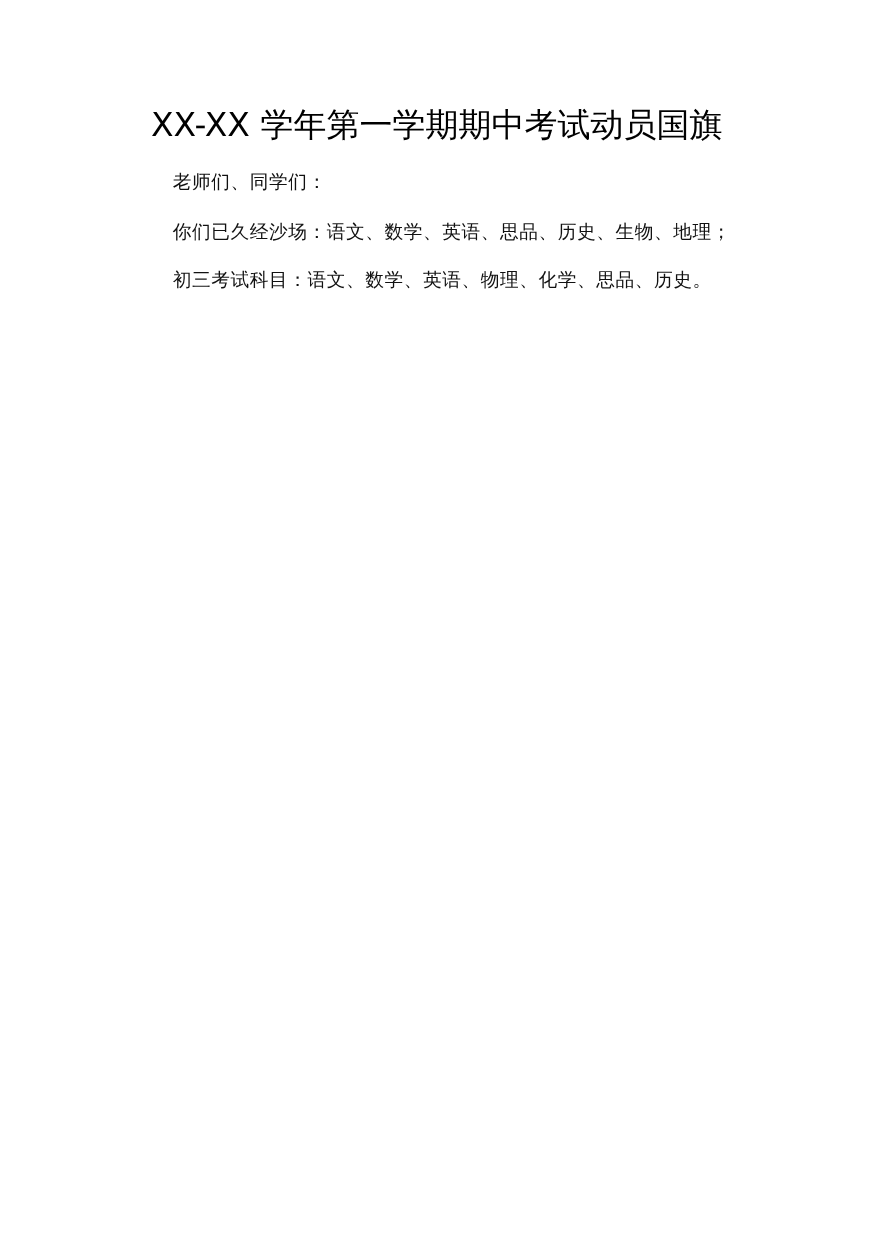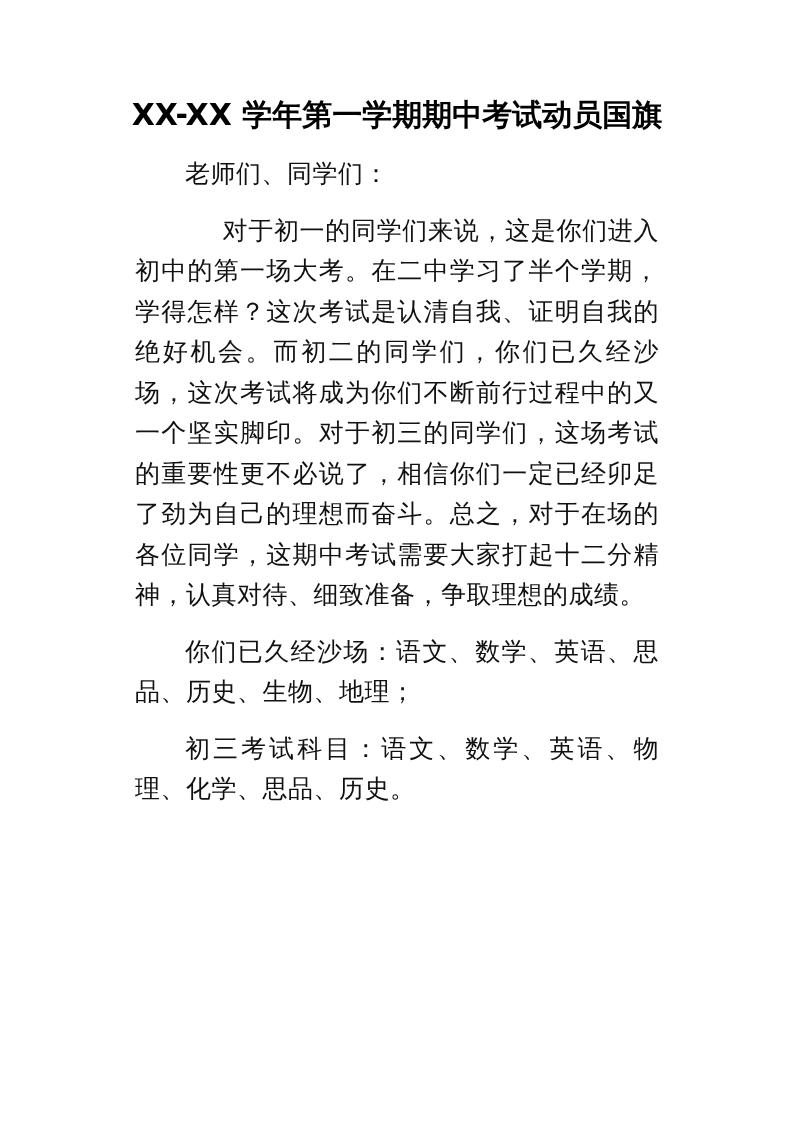--- a/index.html
+++ b/index.html
@@ -17,44 +17,43 @@
     }
     .page {
       position: absolute;
       left: 119px;
       top: 92px;
       width: 556px;
     }
     .title {
       text-align: center;
       font-family: "DejaVu Sans", "Liberation Sans", sans-serif;
-      font-weight: bold;
+      font-weight: normal;
       font-size: 30px;
       line-height: 46px;
       margin: 0 0 8px 0;
       color: #000;
     }
     .para {
-      font-size: 25px;
+      font-size: 17px;
       line-height: 40.5px;
-      margin: 16px;
+      margin: 4px;
       text-align: justify;
       text-indent: 2em;
       letter-spacing: 0.5px;
       font-family: Liberation Serif, serif;
     }
     .para.extra-indent {
       text-indent: 3.5em;
     }
   </style>
 </head>
 <body>
 
 <div class="page">
   <h1 class="title">
     <span>XX-XX 学年第一学期期中考试动员国旗</span><br>
   </h1>
 
   <p class="para">老师们、同学们：</p>
-  <p class="para extra-indent">对于初一的同学们来说，这是你们进入初中的第一场大考。在二中学习了半个学期，学得怎样？这次考试是认清自我、证明自我的绝好机会。而初二的同学们，你们已久经沙场，这次考试将成为你们不断前行过程中的又一个坚实脚印。对于初三的同学们，这场考试的重要性更不必说了，相信你们一定已经卯足了劲为自己的理想而奋斗。总之，对于在场的各位同学，这期中考试需要大家打起十二分精神，认真对待、细致准备，争取理想的成绩。</p>
   <p class="para">你们已久经沙场：语文、数学、英语、思品、历史、生物、地理；</p>
   <p class="para">初三考试科目：语文、数学、英语、物理、化学、思品、历史。</p>
 </div>
 
 </body></html>

